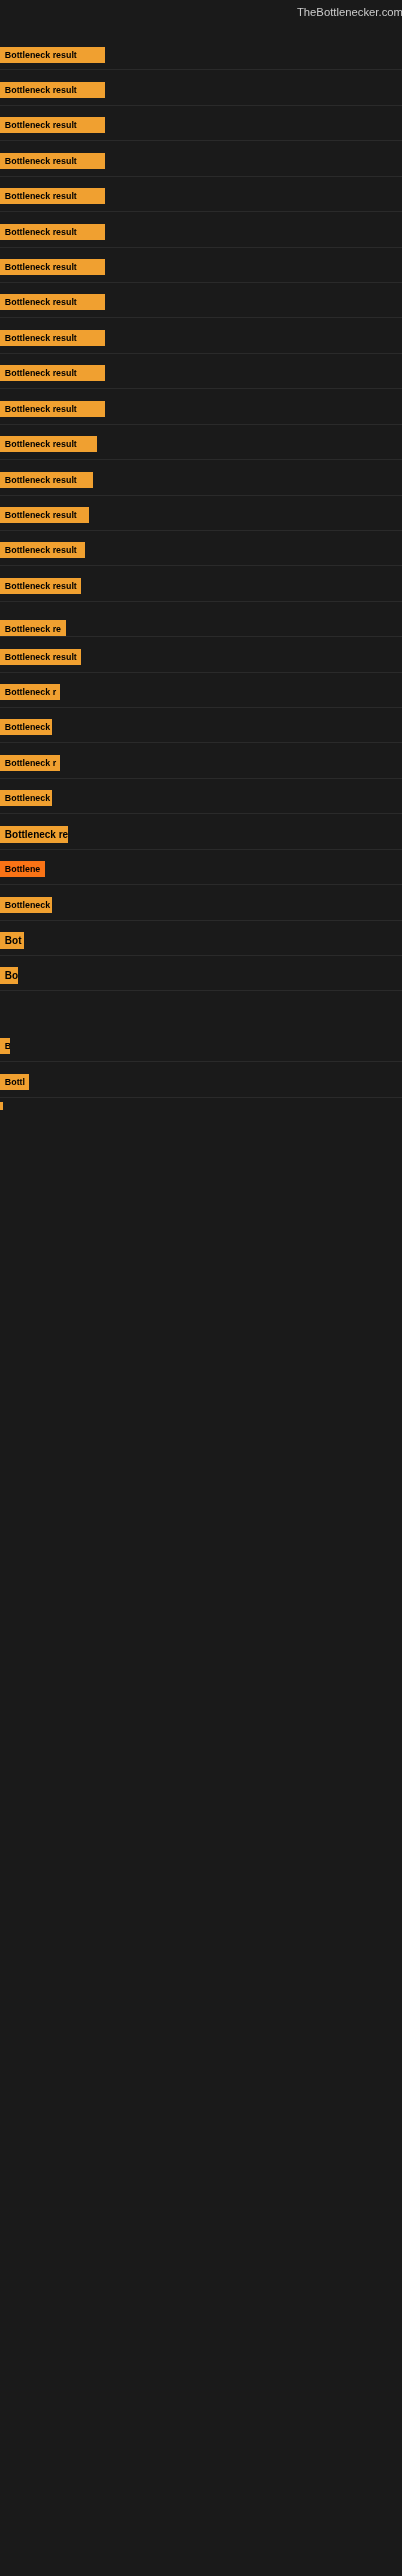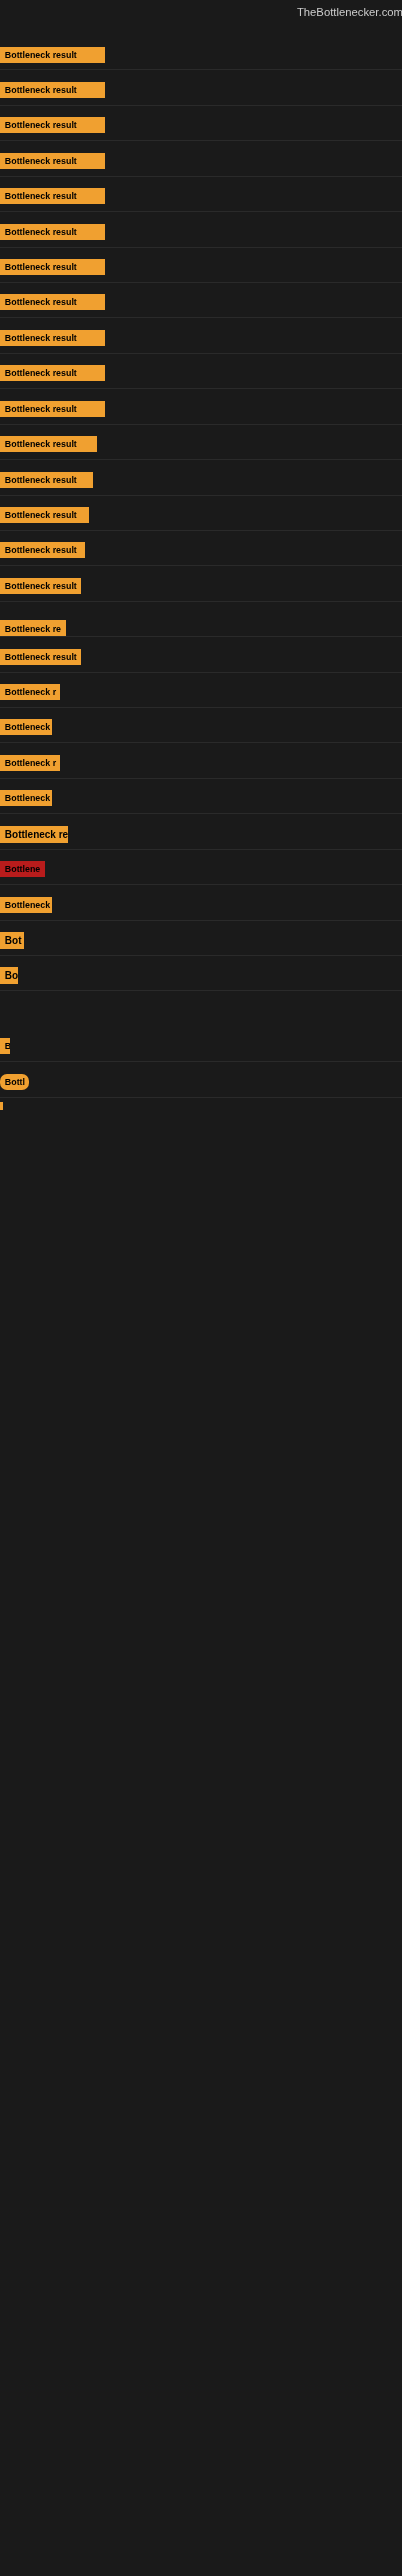--- a/index.html
+++ b/index.html
@@ -123,39 +123,39 @@
     </div>
     <div style="position: absolute; top: 758px; left: 0px; width: 100%; height: 31px; display: flex; align-items: center;">
       <div style="background-color: rgb(240, 160, 48); color: rgb(0, 0, 0); font-size: 8.9px; font-weight: bold; padding: 3.2px 4.8px; white-space: nowrap; overflow: hidden; max-width: 52px; width: 52px; display: inline-block;">Bottleneck</div>
       <div style="position: absolute; bottom: 0px; left: 0px; width: 100%; height: 0.8px; background-color: rgb(42, 42, 42);"></div>
     </div>
     <div style="position: absolute; top: 794px; left: 0px; width: 100%; height: 31px; display: flex; align-items: center;">
       <div style="background-color: rgb(240, 160, 48); color: rgb(0, 0, 0); font-size: 10px; font-weight: bold; padding: 3.2px 4.8px; white-space: nowrap; overflow: hidden; max-width: 68px; width: 68px; display: inline-block;">Bottleneck res</div>
       <div style="position: absolute; bottom: 0px; left: 0px; width: 100%; height: 0.8px; background-color: rgb(42, 42, 42);"></div>
     </div>
     <div style="position: absolute; top: 829px; left: 0px; width: 100%; height: 31px; display: flex; align-items: center;">
-      <div style="background-color: #b91c1c; color: rgb(0, 0, 0); font-size: 8.9px; font-weight: bold; padding: 3.2px 4.8px; white-space: nowrap; overflow: hidden; max-width: 45px; width: 45px; display: inline-block;">Bottlene</div>
+      <div style="background-color: #f97316; color: rgb(0, 0, 0); font-size: 8.9px; font-weight: bold; padding: 3.2px 4.8px; white-space: nowrap; overflow: hidden; max-width: 45px; width: 45px; display: inline-block;">Bottlene</div>
       <div style="position: absolute; bottom: 0px; left: 0px; width: 100%; height: 0.8px; background-color: rgb(42, 42, 42);"></div>
     </div>
     <div style="position: absolute; top: 865px; left: 0px; width: 100%; height: 31px; display: flex; align-items: center;">
       <div style="background-color: rgb(240, 160, 48); color: rgb(0, 0, 0); font-size: 8.9px; font-weight: bold; padding: 3.2px 4.8px; white-space: nowrap; overflow: hidden; max-width: 52px; width: 52px; display: inline-block;">Bottleneck</div>
       <div style="position: absolute; bottom: 0px; left: 0px; width: 100%; height: 0.8px; background-color: rgb(42, 42, 42);"></div>
     </div>
     <div style="position: absolute; top: 900px; left: 0px; width: 100%; height: 31px; display: flex; align-items: center;">
       <div style="background-color: rgb(240, 160, 48); color: rgb(0, 0, 0); font-size: 10px; font-weight: bold; padding: 3.2px 4.8px; white-space: nowrap; overflow: hidden; max-width: 24px; width: 24px; display: inline-block;">Bot</div>
       <div style="position: absolute; bottom: 0px; left: 0px; width: 100%; height: 0.8px; background-color: rgb(42, 42, 42);"></div>
     </div>
     <div style="position: absolute; top: 935px; left: 0px; width: 100%; height: 31px; display: flex; align-items: center;">
       <div style="background-color: rgb(240, 160, 48); color: rgb(0, 0, 0); font-size: 10px; font-weight: bold; padding: 3.2px 4.8px; white-space: nowrap; overflow: hidden; max-width: 17.7px; width: 17.7px; display: inline-block;">Bo</div>
       <div style="position: absolute; bottom: 0px; left: 0px; width: 100%; height: 0.8px; background-color: rgb(42, 42, 42);"></div>
     </div>
     <div style="position: absolute; top: 1006px; left: 0px; width: 100%; height: 31px; display: flex; align-items: center;">
       <div style="background-color: rgb(240, 160, 48); color: rgb(0, 0, 0); font-size: 8.9px; font-weight: bold; padding: 3.2px 4.8px; white-space: nowrap; overflow: hidden; max-width: 9.7px; width: 9.7px; display: inline-block;">B</div>
       <div style="position: absolute; bottom: 0px; left: 0px; width: 100%; height: 0.8px; background-color: rgb(42, 42, 42);"></div>
     </div>
     <div style="position: absolute; top: 1042px; left: 0px; width: 100%; height: 31px; display: flex; align-items: center;">
-      <div style="background-color: rgb(240, 160, 48); color: rgb(0, 0, 0); font-size: 8.9px; font-weight: bold; padding: 3.2px 4.8px; white-space: nowrap; overflow: hidden; max-width: 29px; width: 29px; display: inline-block; border-radius: 7px;">Bottl</div>
+      <div style="background-color: rgb(240, 160, 48); color: rgb(0, 0, 0); font-size: 8.9px; font-weight: bold; padding: 3.2px 4.8px; white-space: nowrap; overflow: hidden; max-width: 29px; width: 29px; display: inline-block;">Bottl</div>
       <div style="position: absolute; bottom: 0px; left: 0px; width: 100%; height: 0.8px; background-color: rgb(42, 42, 42);"></div>
     </div>
     <div style="position: absolute; top: 1077px; left: 0px; width: 100%; height: 31px; display: flex; align-items: center;"></div>
     <div style="position: absolute; top: 1077px; left: 0px; width: 3.2px; height: 8px; background-color: rgb(240, 160, 48);"></div>
   </div>
 
 
 </body></html>

